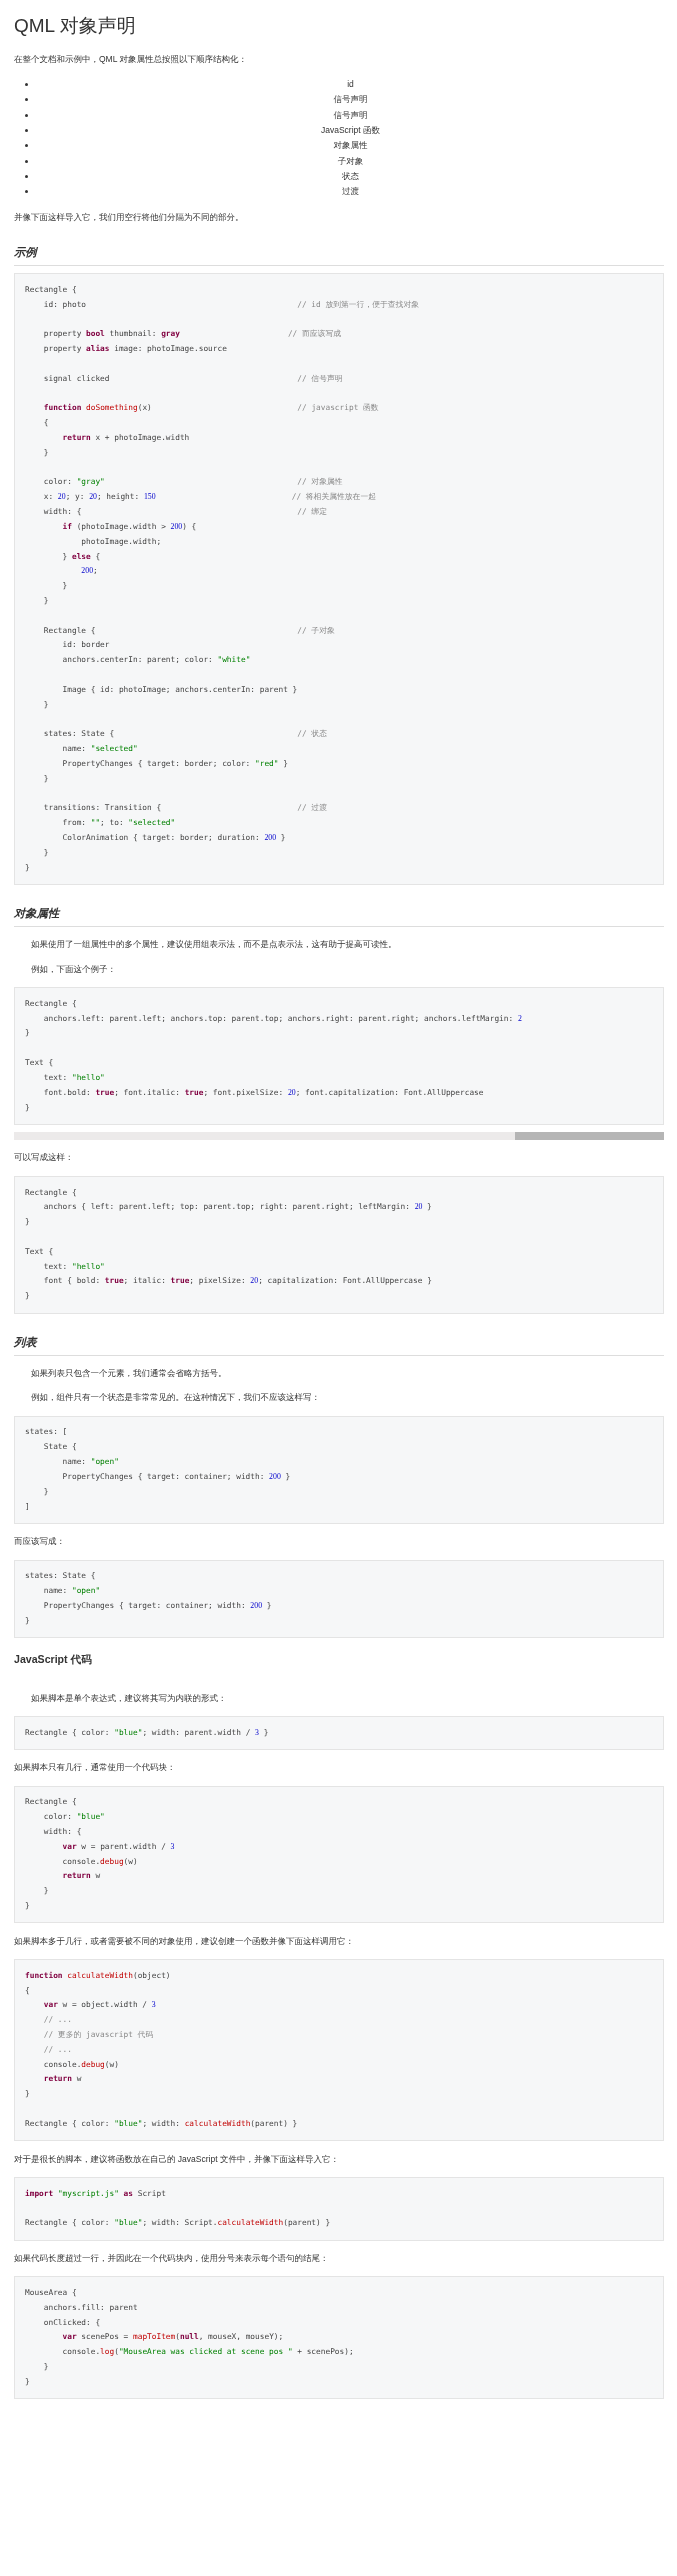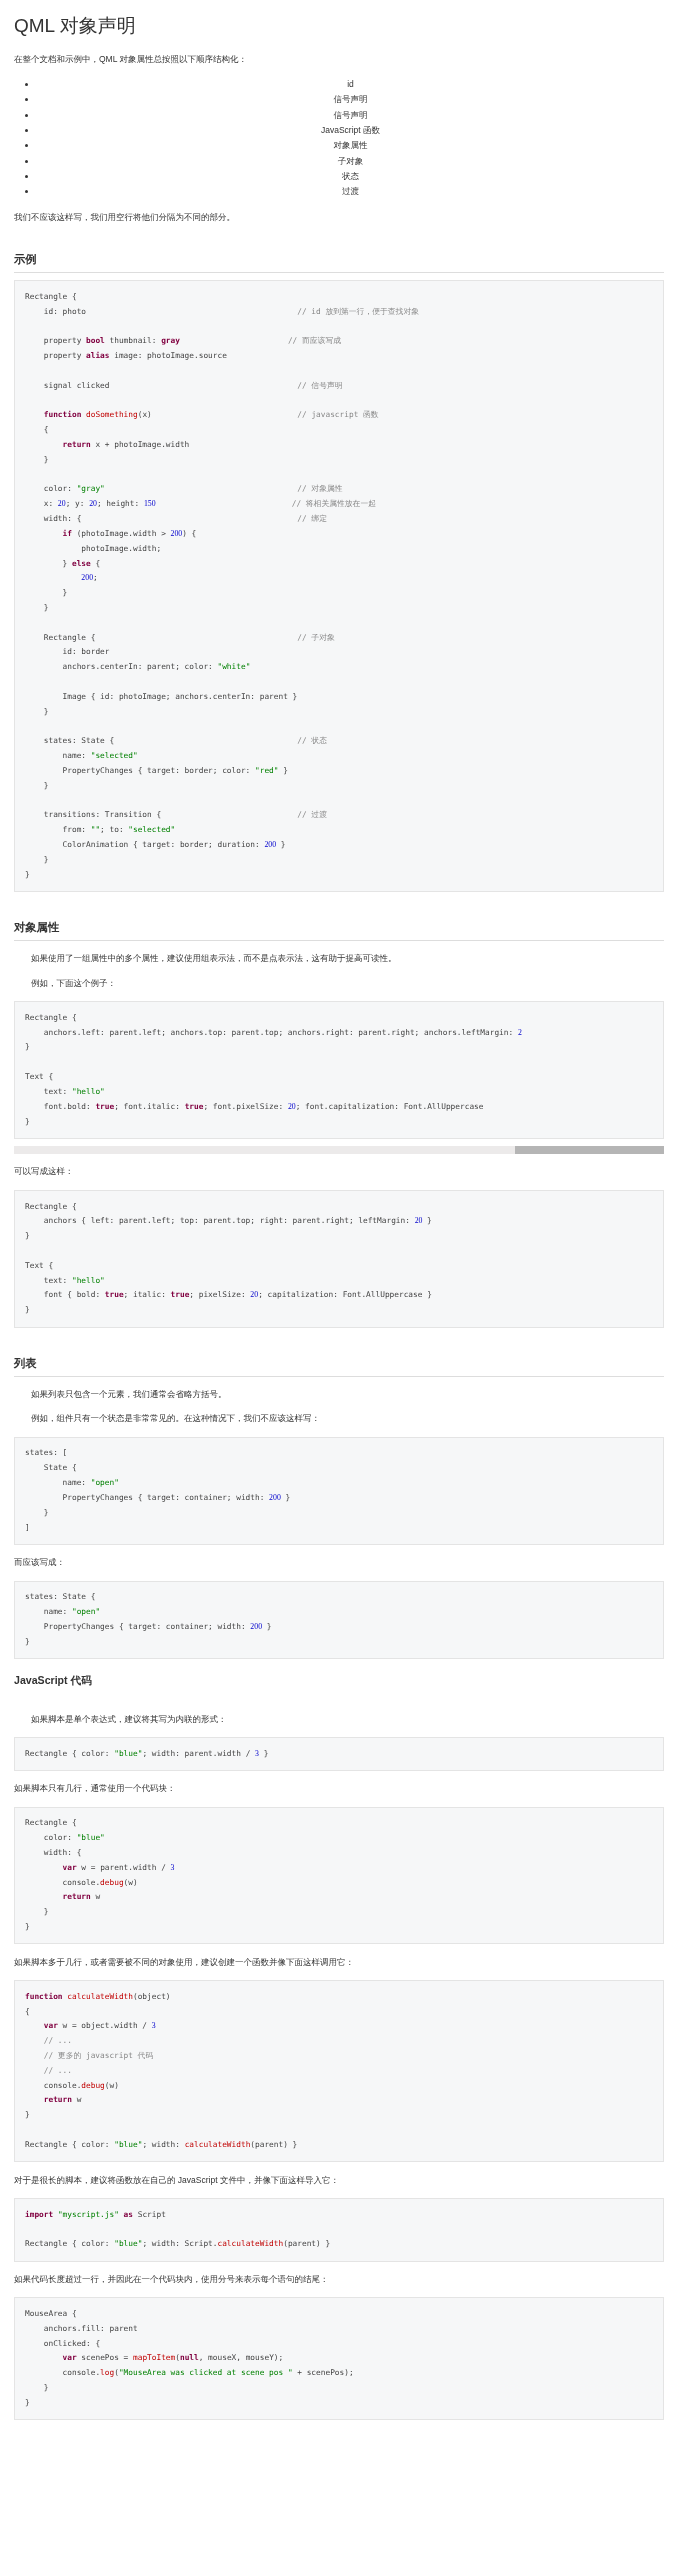--- a/index.html
+++ b/index.html
@@ -15,22 +15,23 @@
     font-size: 19px;
     font-weight: normal;
     margin-bottom: 1px;
     margin-top: 4.2px;
   }
   h3.sec {
     font-size: 11.3px;
     font-weight: bold;
     border-bottom: 0.7px solid #ddd;
     padding-bottom: 4.2px;
-    margin-top: 26px;
+    margin-top: 19px;
     margin-bottom: 7px;
+    font-style: italic;
   }
   h3.sub {
     font-size: 10.6px;
     font-weight: bold;
     margin-top: 12.7px;
     margin-bottom: 24px;
   }
   p { margin: 11px 0; font-size: 8.5px; }
   p.indent { padding-left: 17px; }
   ul.bulleted { list-style: disc; padding-left: 23px; margin: 2.8px 0 7px 0; text-align: center; }
@@ -78,21 +79,21 @@
     <li>id</li>
     <li>信号声明</li>
     <li>信号声明</li>
     <li>JavaScript 函数</li>
     <li>对象属性</li>
     <li>子对象</li>
     <li>状态</li>
     <li>过渡</li>
   </ul>
 
-<p>我们不应该这样写，我们用空行将他们分隔为不同的部分。</p>
+<p>并像下面这样导入它，我们用空行将他们分隔为不同的部分。</p>
 
 <h3 class="sec">示例</h3>
 <pre class="code">Rectangle {
     id: photo                                             <span class="cmt">// id 放到第一行，便于查找对象</span>
 
     property <span class="kw">bool</span> thumbnail: <span class="kw">gray</span>                       <span class="cmt">// 而应该写成</span>
     property <span class="kw">alias</span> image: photoImage.source
 
     signal clicked                                        <span class="cmt">// 信号声明</span>
 

